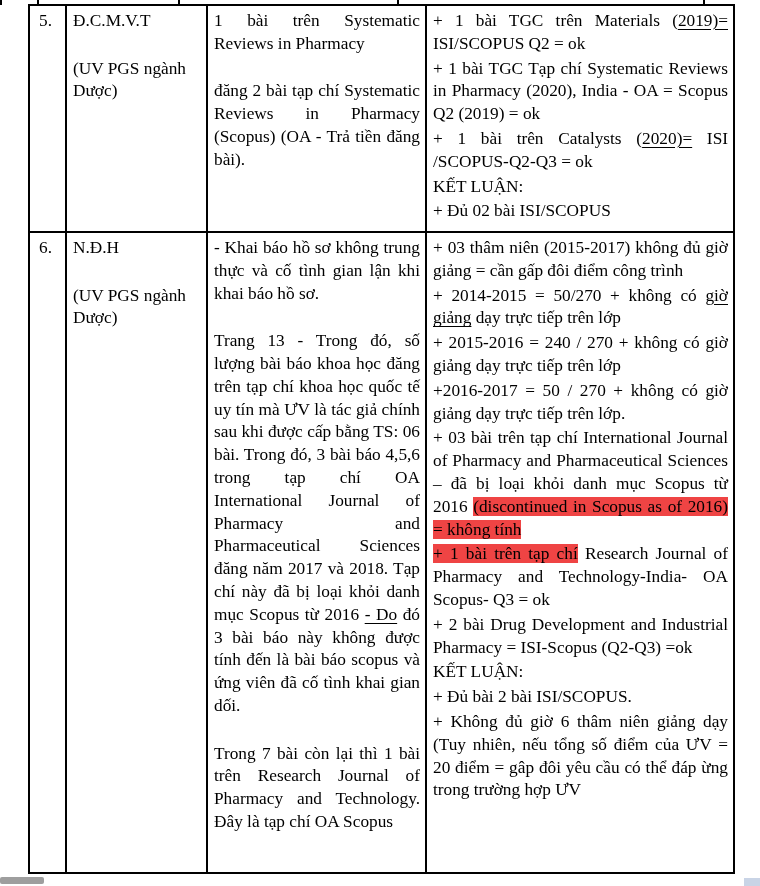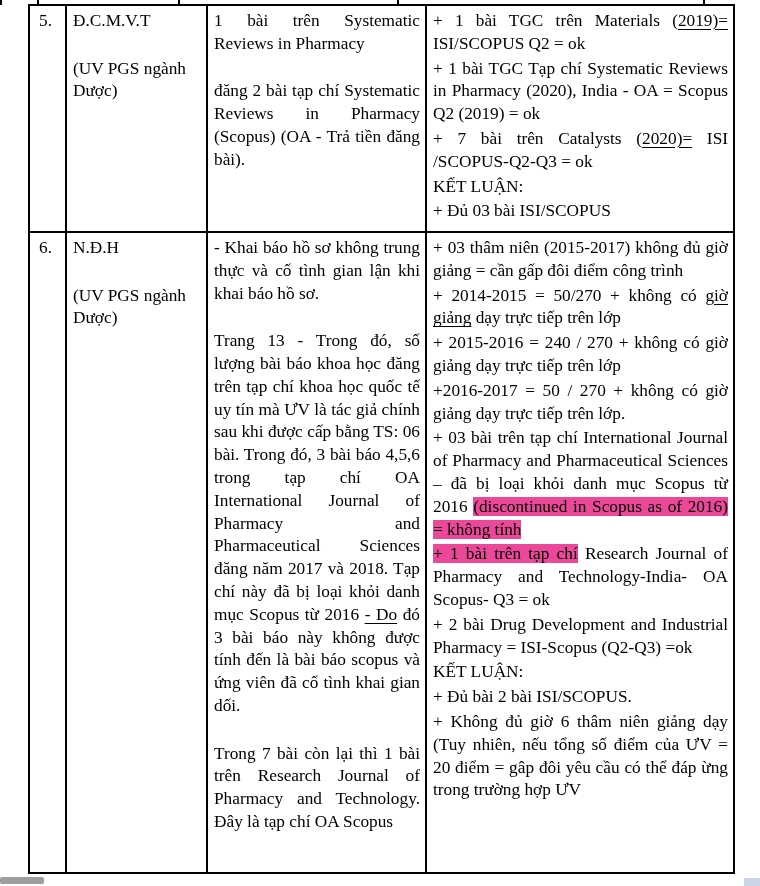--- a/index.html
+++ b/index.html
@@ -32,21 +32,21 @@
   .cellbox p.blank{min-height:22.8px;margin:0;}
   .run-b{font-weight:normal;}
   .run-u{
     text-decoration-line:underline;
     text-decoration-style:double;
     text-decoration-color:#2f6fe0;
     text-decoration-thickness:1px;
     text-underline-offset:3px;
     text-decoration:underline;
   }
-  .run-hl{background:#ec4899;}
+  .run-hl{background:#ef4444;}
   
   .stub{position:absolute;top:0;width:2px;height:5px;background:#000;}
   
   .artifact-left{position:absolute;left:0;top:877px;width:44px;height:7px;background:#9e9e9e;border-radius:2px;}
   .artifact-right{position:absolute;left:744px;top:878px;width:16px;height:8px;background:#c9d4e6;}
 </style>
 </head>
 <body>
 
 <div class="page">
@@ -82,23 +82,23 @@
             <div class="cellbox">
               <p><span>1 bài trên Systematic Reviews in Pharmacy</span></p>
               <p class="blank">&nbsp;</p>
               <p><span>đăng 2 bài tạp chí Systematic Reviews in Pharmacy (Scopus) (OA - Trả tiền đăng bài).</span></p>
             </div>
           </td>
           <td class="c-eval">
             <div class="cellbox">
               <p><span>+ 1 bài TGC trên Materials (</span><span class="run-u">2019)=</span><span> ISI/SCOPUS Q2 = ok</span></p>
               <p><span>+ 1 bài TGC Tạp chí Systematic Reviews in Pharmacy (2020), India - OA = Scopus Q2 (2019) = ok</span></p>
-              <p><span>+ 7 bài trên Catalysts (</span><span class="run-u">2020)=</span><span> ISI /SCOPUS-Q2-Q3 = ok</span></p>
+              <p><span>+ 1 bài trên Catalysts (</span><span class="run-u">2020)=</span><span> ISI /SCOPUS-Q2-Q3 = ok</span></p>
               <p><span class="run-b">KẾT LUẬN:</span></p>
-              <p><span class="run-b">+ Đủ 03 bài ISI/SCOPUS</span></p>
+              <p><span class="run-b">+ Đủ 02 bài ISI/SCOPUS</span></p>
             </div>
           </td>
         </tr>
         <tr class="row-1">
           <td class="c-num">
             <div class="cellbox">
               <p><span>6.</span></p>
             </div>
           </td>
           <td class="c-name">

